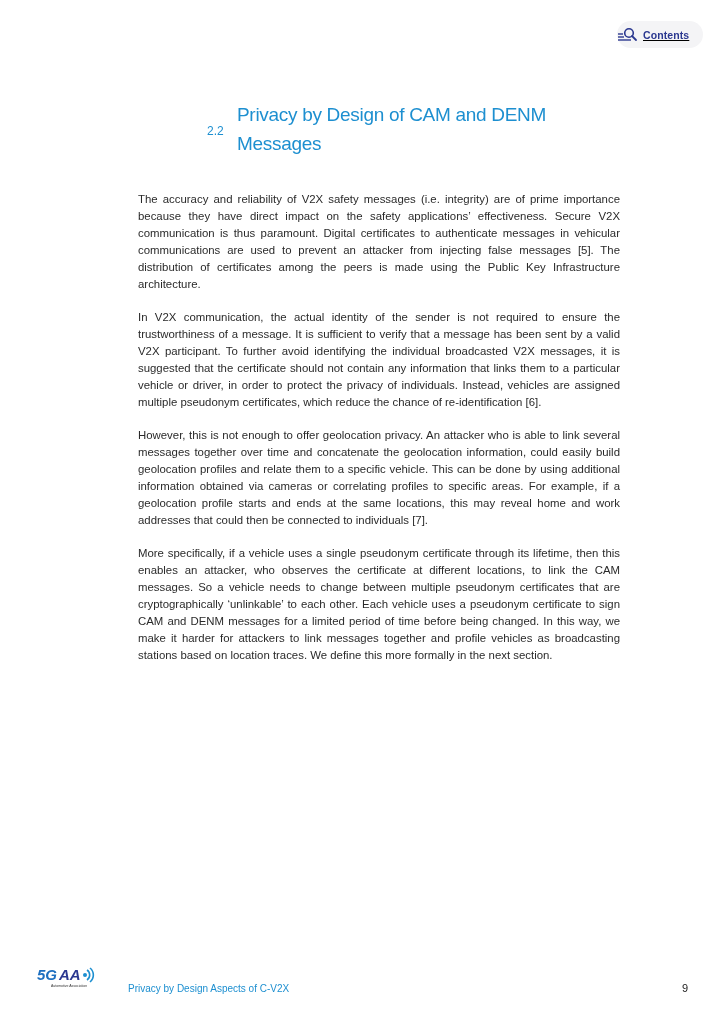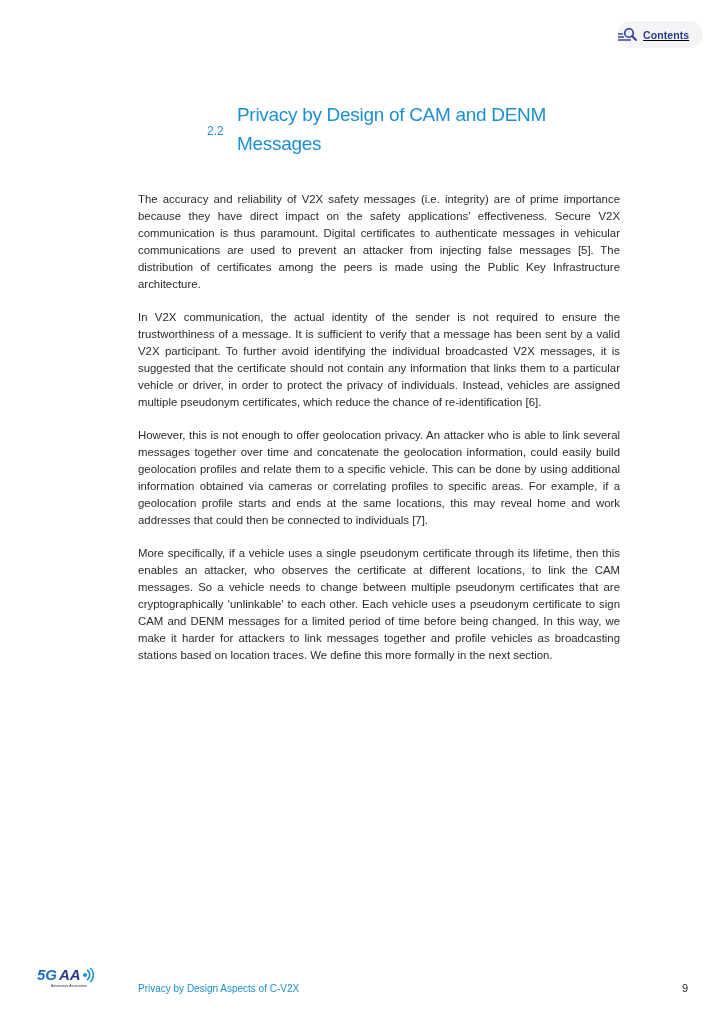--- a/index.html
+++ b/index.html
@@ -74,21 +74,21 @@
     }
     .footer-logo {
       position: absolute;
       left: 37px;
       top: 966px;
       width: 64px;
       height: 24px;
     }
     .footer-title {
       position: absolute;
-      left: 138px;
+      left: 128px;
       top: 983px;
       font-family: "Liberation Sans", sans-serif;
       font-size: 10px;
       color: #1d8fd0;
     }
     .page-number {
       position: absolute;
       left: 682px;
       top: 982px;
       font-family: "Liberation Sans", sans-serif;

